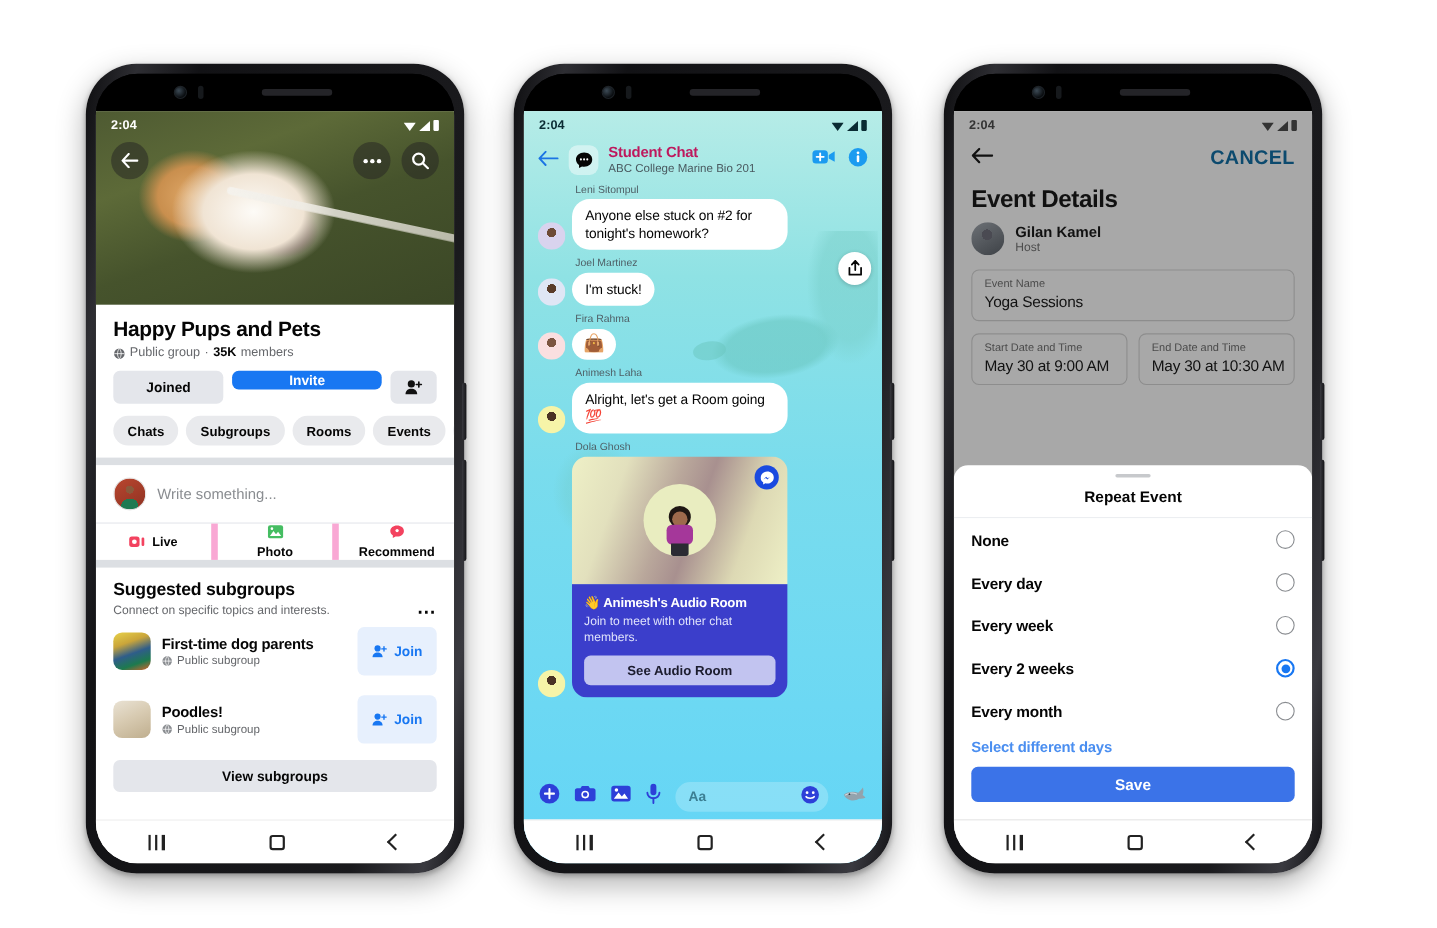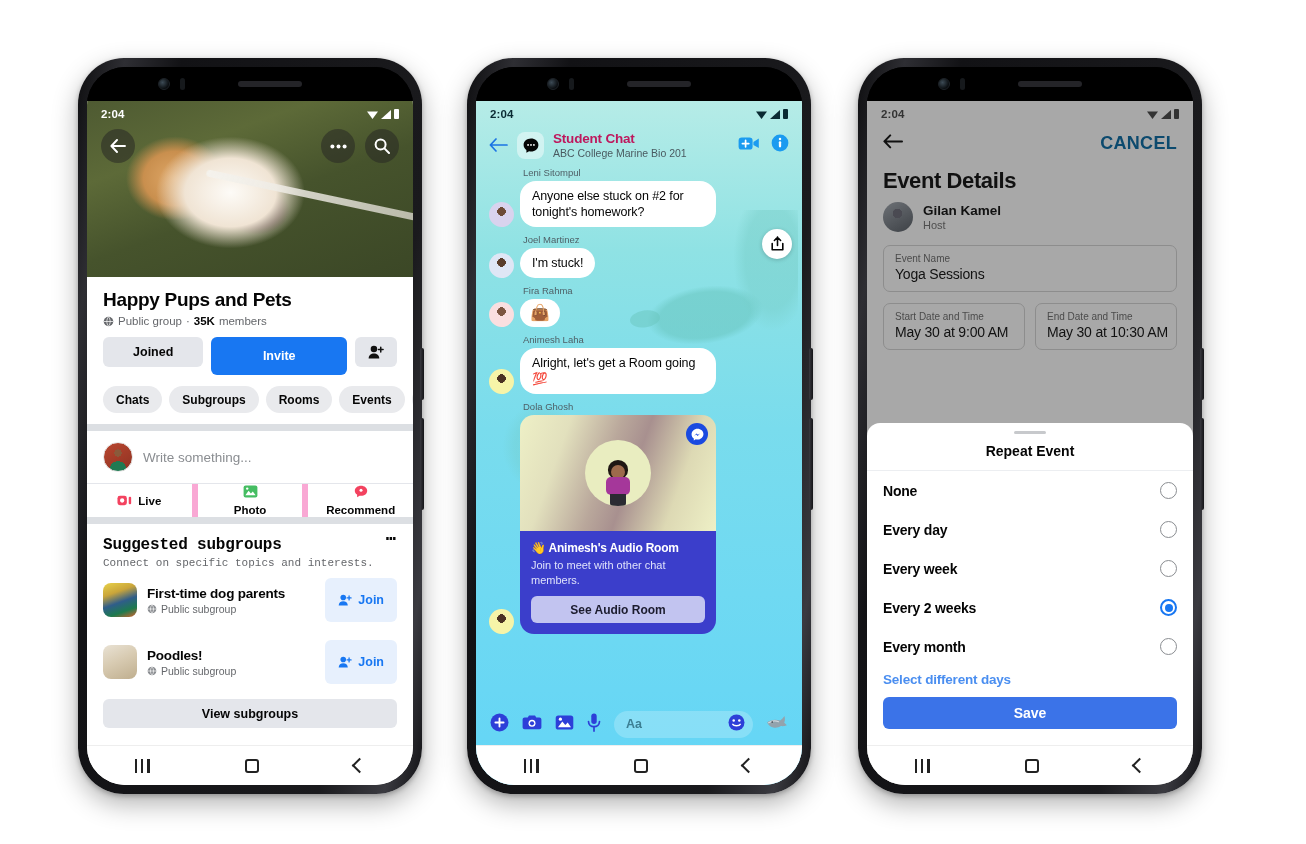--- a/index.html
+++ b/index.html
@@ -104,21 +104,21 @@
   .g-info{ padding:12px 16px 0; }
   .g-title{ font-size:19px;font-weight:700;letter-spacing:-.3px;color:#050505; }
   .g-meta{ font-size:11.5px;color:#65676b;margin-top:4px;display:flex;align-items:flex-end;gap:4px; }
   .g-meta b{ color:#050505;font-weight:700; }
   .g-btnrow{ display:flex;gap:8px;padding:10px 16px 0; }
   .btn-grey{
     flex:1;height:30px;border-radius:6px;background:#e4e6eb;display:flex;
     align-items:center;justify-content:center;font-size:12.5px;font-weight:700;color:#050505;
   }
   .btn-blue{
-    flex:1.35;height:38px;border-radius:6px;background:#1877f2;display:flex;
+    flex:1.35;height:17px;border-radius:6px;background:#1877f2;display:flex;
     align-items:center;justify-content:center;font-size:12.5px;font-weight:700;color:#fff;
   }
   .btn-sq{ width:42px;height:30px;border-radius:6px;background:#e4e6eb;display:flex;align-items:center;justify-content:center; }
   .chips{ display:flex;gap:7px;padding:11px 0 11px 16px;overflow:hidden; }
   .chip{
     height:27px;padding:0 13px;border-radius:14px;background:#e9eaed;display:flex;
     align-items:center;font-size:12px;font-weight:700;color:#050505;white-space:nowrap;flex:0 0 auto;
   }
   .divider{ height:7px;background:#dcdfe3; }
   .composer{ display:flex;align-items:center;gap:10px;padding:11px 16px;background:#fff; }
@@ -127,21 +127,21 @@
     background:
       radial-gradient(circle 6px at 50% 36%, #8a5a3b 0 60%, rgba(0,0,0,0) 61%),
       radial-gradient(ellipse 11px 9px at 50% 88%, #1f7a52 0 70%, rgba(0,0,0,0) 71%),
       linear-gradient(150deg,#b9462f,#8e3222);
   }
   .composer-ph{ font-size:13.5px;color:#8a8d91; }
   .actionbar{ display:flex;border-top:1px solid #e4e6eb;height:34px; }
   .act{ flex:1;display:flex;align-items:center;justify-content:center;gap:6px;font-size:11.5px;font-weight:700;color:#050505; }
   .act + .act{ border-left:6px solid #f9a8d4;flex-direction:column; }
   .sec{ padding:12px 16px 0; }
-  .sec-head{ display:flex;align-items:flex-start;justify-content:space-between;font-family:Liberation Mono, monospace; }
+  .sec-head{ display:flex;align-items:flex-end;justify-content:space-between; }
   .sec-title{ font-size:16px;font-weight:700;letter-spacing:-.2px;color:#050505; }
   .sec-sub{ font-size:11px;color:#65676b;margin-top:3px; }
   .dots{ font-size:17px;letter-spacing:1px;color:#050505;line-height:8px;font-weight:700; }
   .sg-row{ display:flex;align-items:center;gap:10px;padding:9px 0; }
   .sg-thumb{ width:34px;height:34px;border-radius:8px;flex:0 0 34px; }
   .sg-thumb.a{ background:linear-gradient(160deg,#e8d24a 0%,#caa53a 30%,#2f5d8a 55%,#1d7a4e 78%,#d8622a 100%); }
   .sg-thumb.b{ background:linear-gradient(155deg,#e9e2d4 0%,#d8cbb2 45%,#bfae8e 100%); }
   .sg-name{ font-size:13.5px;font-weight:700;color:#050505;letter-spacing:-.2px; }
   .sg-meta{ font-size:10.5px;color:#65676b;display:flex;align-items:center;gap:4px;margin-top:2px; }
   .join-btn{

